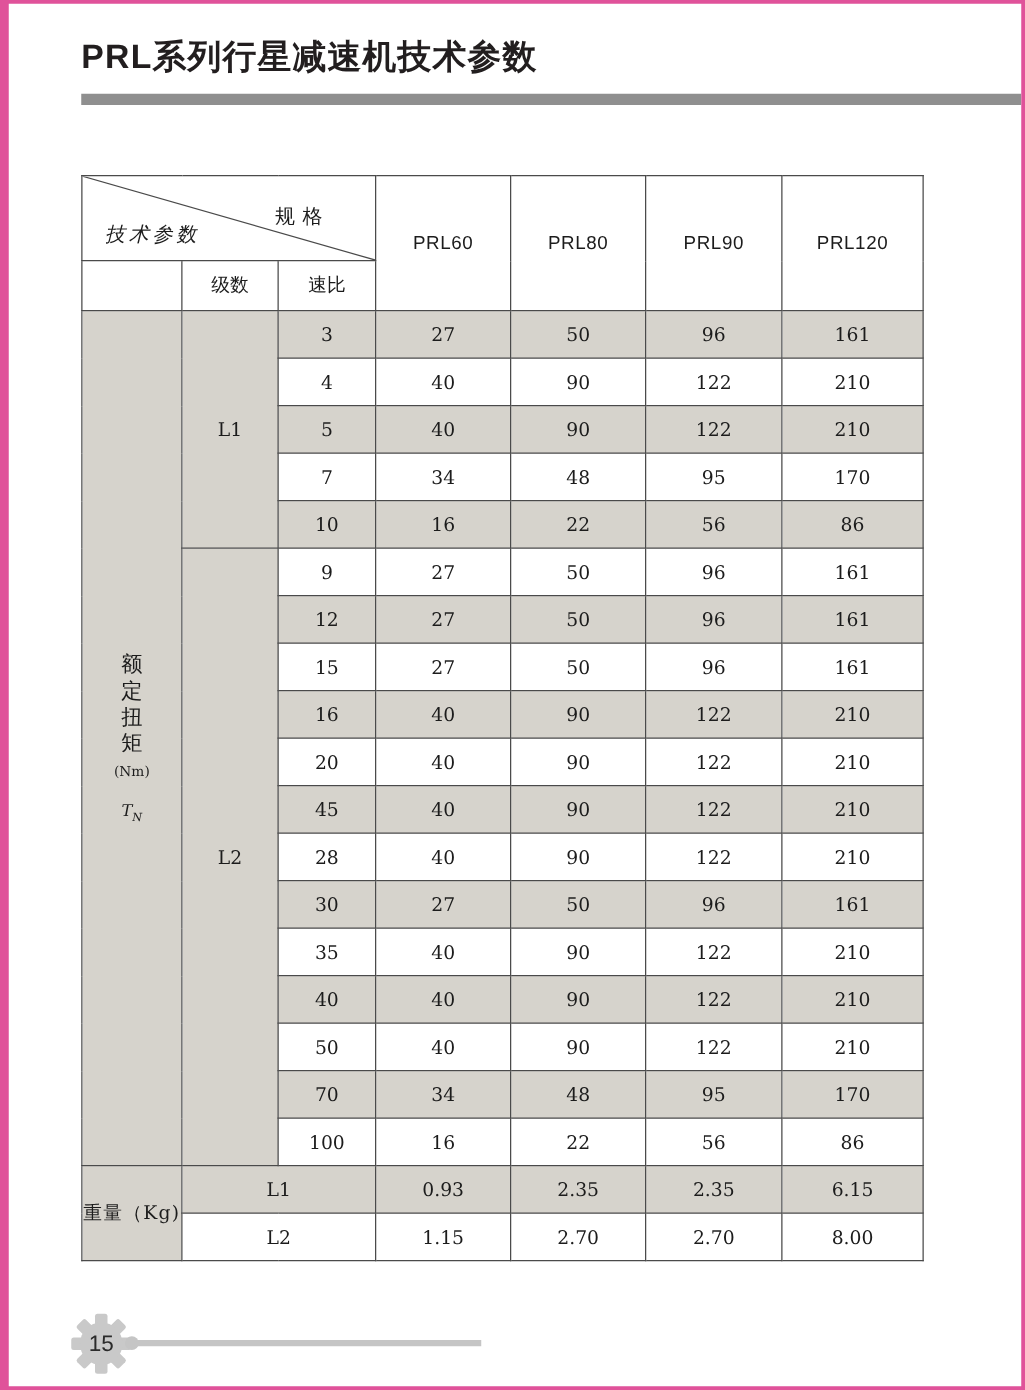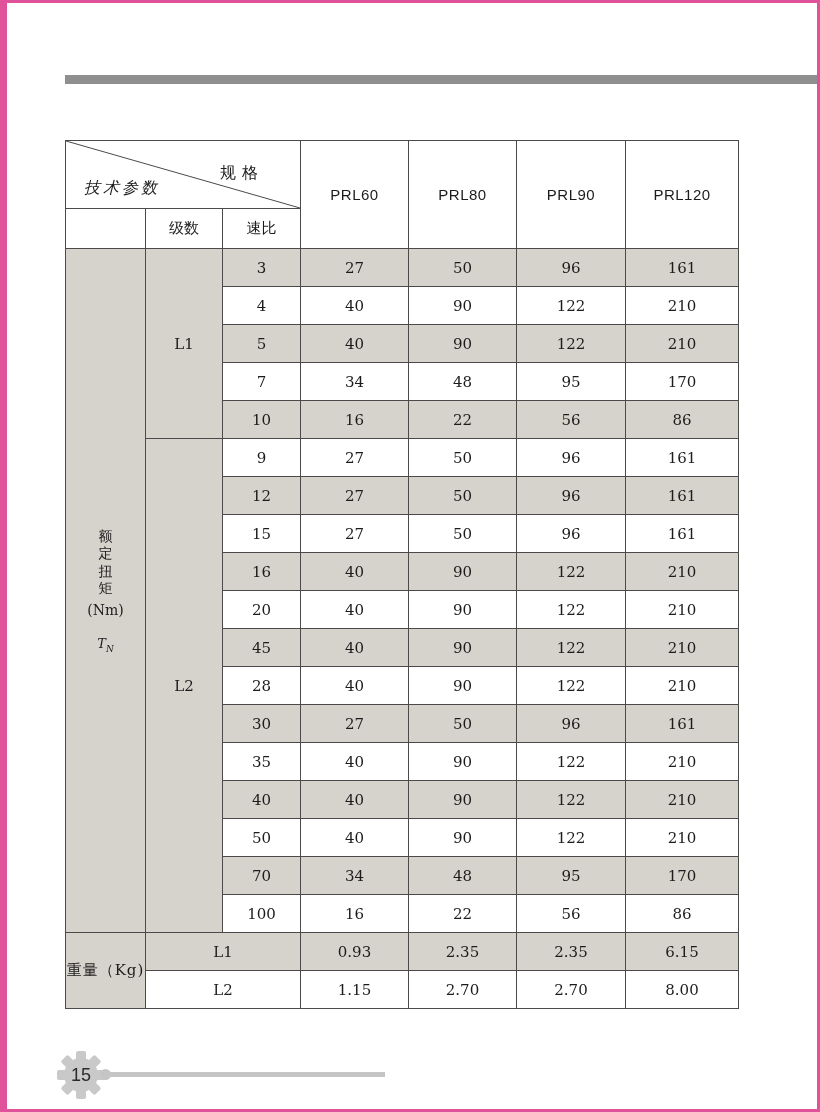--- a/index.html
+++ b/index.html
@@ -33,40 +33,41 @@
   td.model{font-family:"Liberation Sans",sans-serif;font-size:15px;letter-spacing:.5px;}
   td.subhead,.spec-lbl,.param-lbl{font-size:16px;}
   td.diag{position:relative;}
   .diag-svg{position:absolute;left:0;top:0;width:100%;height:100%;display:block;}
   .spec-lbl{position:absolute;right:36px;top:22px;letter-spacing:6px;}
   .param-lbl{position:absolute;left:18px;bottom:9px;letter-spacing:3px;font-style:italic;}
   tr.sh td{background:var(--shade);}
   td.stage{background:var(--shade);font-size:15px;}
   td.white{background:#ffffff;}
   td.torque{vertical-align:middle;}
-  .vtext{width:18px;margin:0 auto;word-break:break-all;line-height:1.25;font-size:14px;letter-spacing:0;}
-  .unit{font-size:14px;margin-top:4px;}
+  .vtext{width:18px;margin:0 auto;word-break:break-all;line-height:1.25;font-size:17px;letter-spacing:0;}
+  .unit{font-size:11px;margin-top:4px;}
   .sym{font-size:13px;font-style:italic;margin-top:18px;}
   .sym sub{font-size:9px;}
   td.wlabel{font-size:15px;letter-spacing:1px;}
   .gear-badge{position:absolute;left:49px;top:1047px;width:50px;height:50px;}
   .gear-badge svg{position:absolute;left:0;top:0;}
   .page-num{
     position:absolute;left:0;top:0;width:50px;height:50px;
     display:flex;align-items:center;justify-content:center;
     font-family:"Liberation Sans",sans-serif;font-size:18px;color:#2b2b2b;
   }
   .footer-dot{position:absolute;left:93px;top:1066px;width:11px;height:11px;border-radius:50%;background:var(--footer);}
   .footer-line{position:absolute;left:101px;top:1069px;width:277px;height:5px;background:var(--footer);}
 </style>
 </head>
 <body>
 
 <div class="page">
 
+  <h1 class="title">PRL系列行星减速机技术参数</h1>
   <div class="title-bar"></div>
 
   <table class="spec">
     <colgroup>
       <col style="width:80px">
         <col style="width:77px">
         <col style="width:78px">
       <col style="width:108px">
         <col style="width:108px">
         <col style="width:109px">

